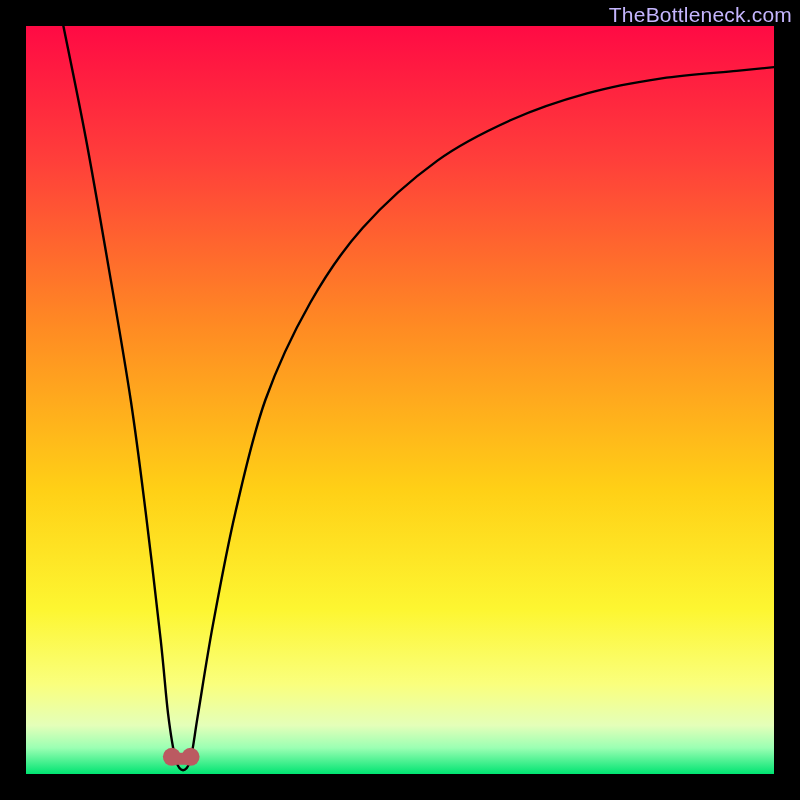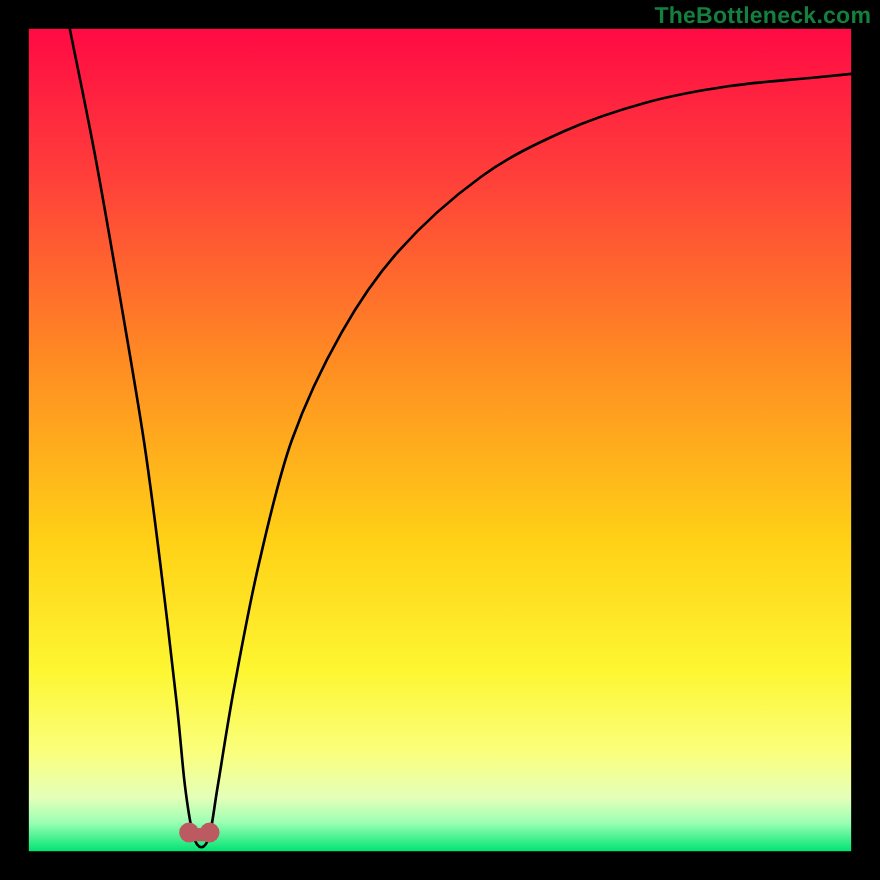--- a/index.html
+++ b/index.html
@@ -16,23 +16,23 @@
     left: 26px;
     top: 26px;
     width: 748px;
     height: 748px;
     background: #000;
   }
   .watermark {
     position: absolute;
     top: 3px;
     right: 8px;
-    color: #15803d;
+    color: #c4b5fd;
     font-size: 21px;
-    font-weight: 700;
+    font-weight: 400;
     letter-spacing: 0.2px;
   }
   svg {
     display: block;
   }
 </style>
 </head>
 <body>
 
 <div class="frame">

